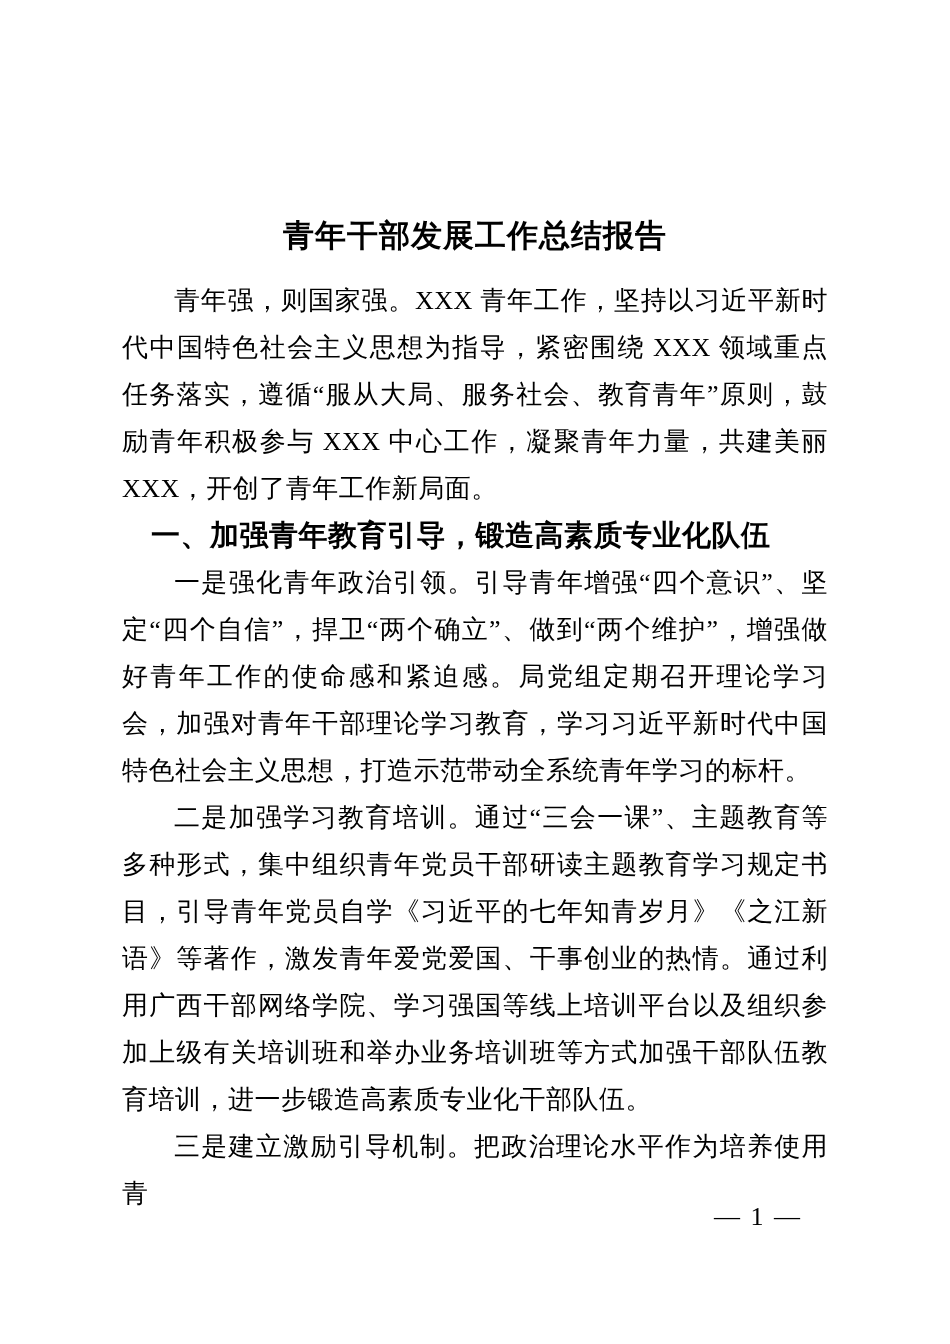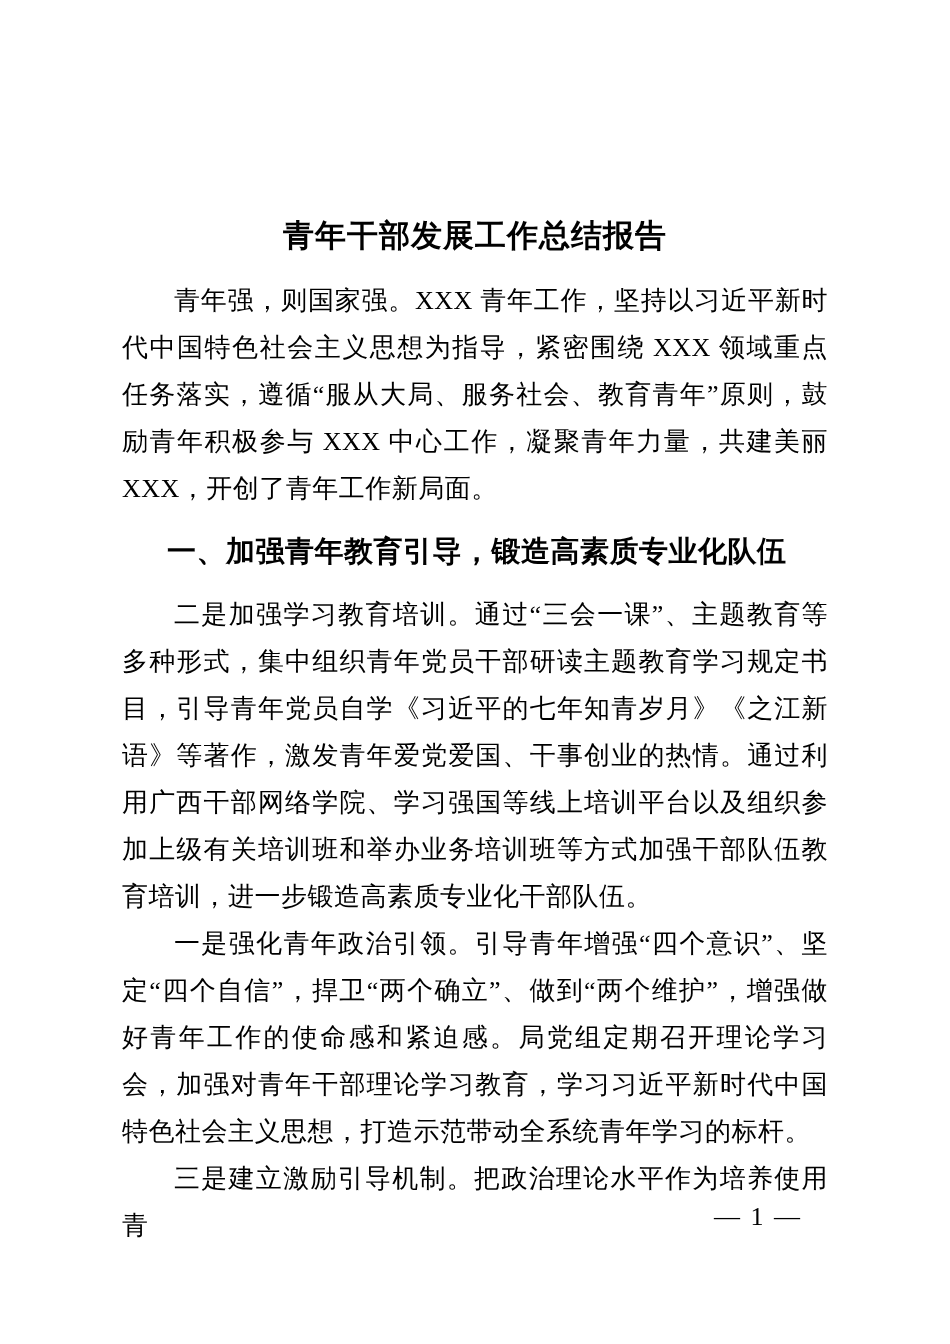--- a/index.html
+++ b/index.html
@@ -29,21 +29,21 @@
   .para {
     margin: 0;
     font-family: "Liberation Serif", "DejaVu Serif", serif;
     font-size: 26px;
     line-height: 47px;
     text-align: justify;
     text-indent: 2em;
     letter-spacing: 0.5px;
   }
   .section-heading {
-    margin: 16px;
+    margin: 0;
     font-family: "Liberation Sans", "DejaVu Sans", sans-serif;
     font-weight: bold;
     font-size: 29px;
     line-height: 47px;
     text-indent: 1em;
     letter-spacing: 0.5px;
   }
   .page-number {
     position: absolute;
     bottom: 112px;
@@ -57,21 +57,21 @@
 <body>
 
 <div class="page">
 
   <h1 class="doc-title">青年干部发展工作总结报告</h1>
 
   <p class="para">青年强，则国家强。XXX 青年工作，坚持以习近平新时代中国特色社会主义思想为指导，紧密围绕 XXX 领域重点任务落实，遵循“服从大局、服务社会、教育青年”原则，鼓励青年积极参与 XXX 中心工作，凝聚青年力量，共建美丽 XXX，开创了青年工作新局面。</p>
 
   <p class="section-heading">一、加强青年教育引导，锻造高素质专业化队伍</p>
 
+  <p class="para">一是强化青年政治引领。引导青年增强“四个意识”、坚定“四个自信”，捍卫“两个确立”、做到“两个维护”，增强做好青年工作的使命感和紧迫感。局党组定期召开理论学习会，加强对青年干部理论学习教育，学习习近平新时代中国特色社会主义思想，打造示范带动全系统青年学习的标杆。</p>
+
   <p class="para">二是加强学习教育培训。通过“三会一课”、主题教育等多种形式，集中组织青年党员干部研读主题教育学习规定书目，引导青年党员自学《习近平的七年知青岁月》《之江新语》等著作，激发青年爱党爱国、干事创业的热情。通过利用广西干部网络学院、学习强国等线上培训平台以及组织参加上级有关培训班和举办业务培训班等方式加强干部队伍教育培训，进一步锻造高素质专业化干部队伍。</p>
-
-  <p class="para">一是强化青年政治引领。引导青年增强“四个意识”、坚定“四个自信”，捍卫“两个确立”、做到“两个维护”，增强做好青年工作的使命感和紧迫感。局党组定期召开理论学习会，加强对青年干部理论学习教育，学习习近平新时代中国特色社会主义思想，打造示范带动全系统青年学习的标杆。</p>
 
   <p class="para">三是建立激励引导机制。把政治理论水平作为培养使用青</p>
 
   <div class="page-number">— 1 —</div>
 
 </div>
 
 </body></html>

